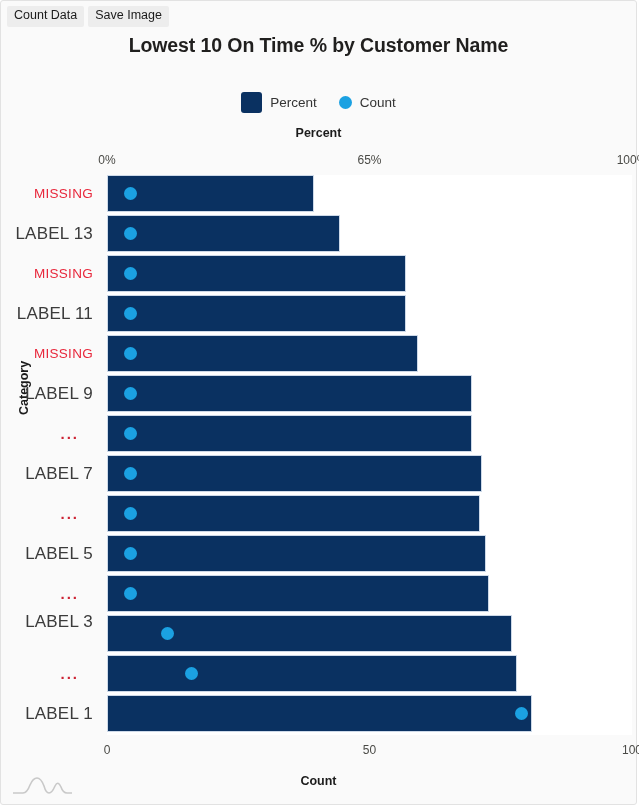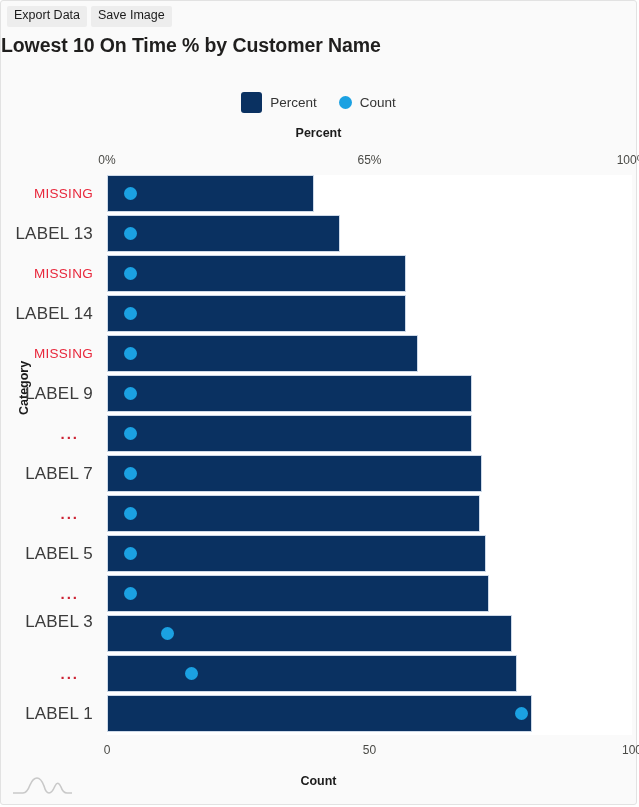--- a/index.html
+++ b/index.html
@@ -37,20 +37,21 @@
     color: #1b1b1b;
     padding: 3px 7px 4px 7px;
     line-height: 1.1;
     cursor: pointer;
   }
 
   
   .chart-title {
     position: absolute;
     top: 33px; left: 0; right: 0;
+    text-align: center;
     font-size: 19.5px;
     font-weight: bold;
     color: #201f1e;
     letter-spacing: -0.1px;
   }
 
   
   .legend {
     position: absolute;
     top: 91px; left: 0; right: 0;
@@ -214,21 +215,21 @@
     width: 66px; height: 24px;
     background: #fafafa;
   }
 </style>
 </head>
 <body>
 
 <div class="app-frame">
 
   <div class="toolbar">
-    <button class="tool-btn">Export Data</button>
+    <button class="tool-btn">Count Data</button>
     <button class="tool-btn">Save Image</button>
   </div>
 
   <div class="chart-title">Lowest 10 On Time % by Customer Name</div>
 
   <div class="legend">
     <div class="legend-item">
       <span class="legend-swatch-square"></span>
       <span class="legend-label">Percent</span>
     </div>
@@ -244,21 +245,21 @@
       <div class="tick" style="left: 262.5px;">65%</div>
       <div class="tick" style="left: 525px;">100%</div>
     </div>
 
   <div class="y-axis-title">Category</div>
 
   <div class="y-labels" id="y-labels">
       <div class="y-label missing" style="top: 0px;">MISSING</div>
       <div class="y-label" style="top: 40px;">LABEL 13</div>
       <div class="y-label missing" style="top: 80px;">MISSING</div>
-      <div class="y-label" style="top: 120px;">LABEL 14</div>
+      <div class="y-label" style="top: 120px;">LABEL 11</div>
       <div class="y-label missing" style="top: 160px;">MISSING</div>
       <div class="y-label" style="top: 200px;">LABEL 9</div>
       <div class="y-label ellipsis" style="top: 240px;">...</div>
       <div class="y-label" style="top: 280px;">LABEL 7</div>
       <div class="y-label ellipsis" style="top: 320px;">...</div>
       <div class="y-label" style="top: 360px;">LABEL 5</div>
       <div class="y-label ellipsis" style="top: 400px;">...</div>
       <div class="y-label" style="top: 428px;">LABEL 3</div>
       <div class="y-label ellipsis" style="top: 480px;">...</div>
       <div class="y-label" style="top: 520px;">LABEL 1</div>

